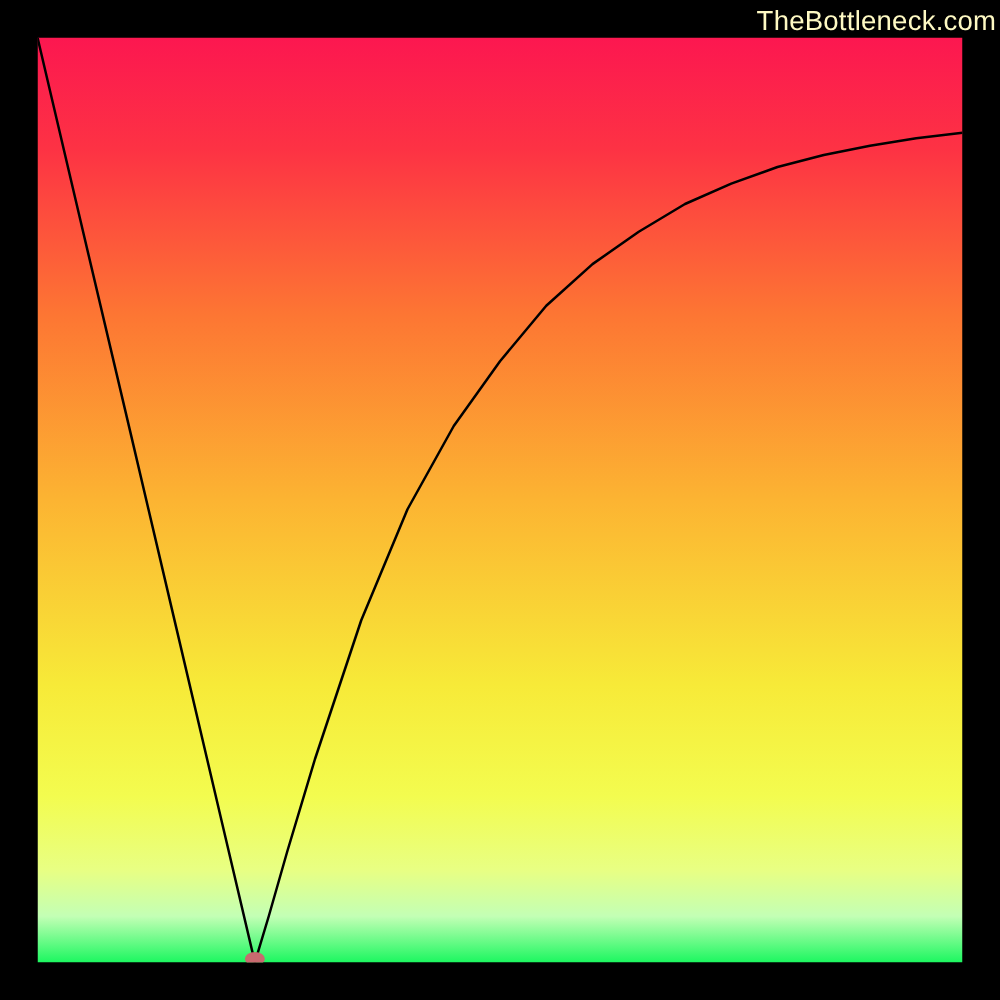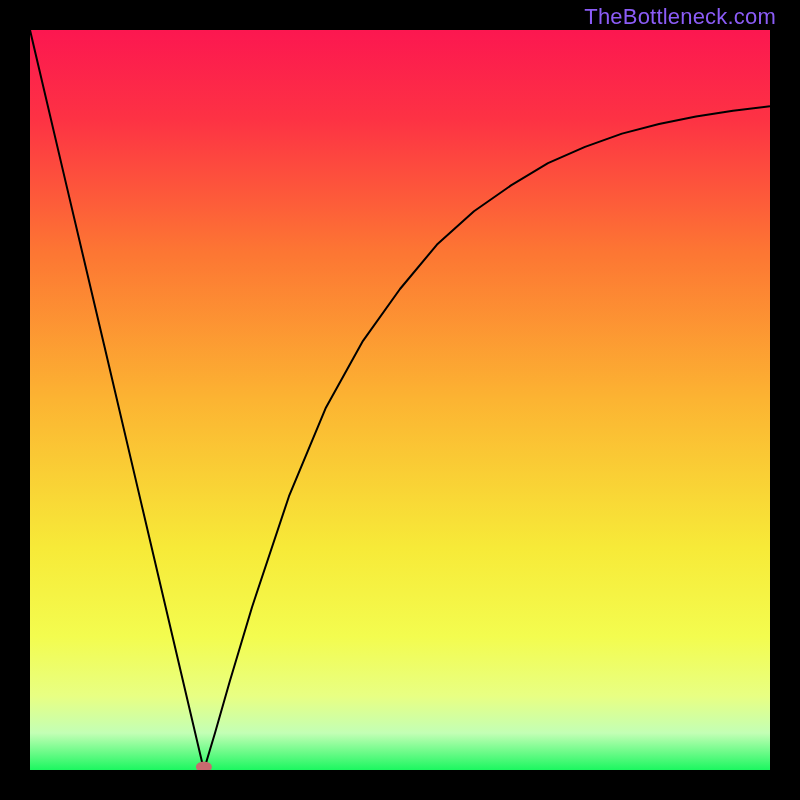--- a/index.html
+++ b/index.html
@@ -20,24 +20,24 @@
   .plot-area {
     position: absolute;
     left: 30px;
     top: 30px;
     width: 740px;
     height: 740px;
   }
   .watermark {
     position: absolute;
     top: 4px;
-    right: 24px;
+    right: 3px;
     font-size: 22px;
     font-weight: 500;
-    color: #8b5cf6;
+    color: #fef9c3;
     letter-spacing: 0.2px;
   }
 </style>
 </head>
 <body>
 
 <div class="container">
 
   <div class="watermark">TheBottleneck.com</div>
 

